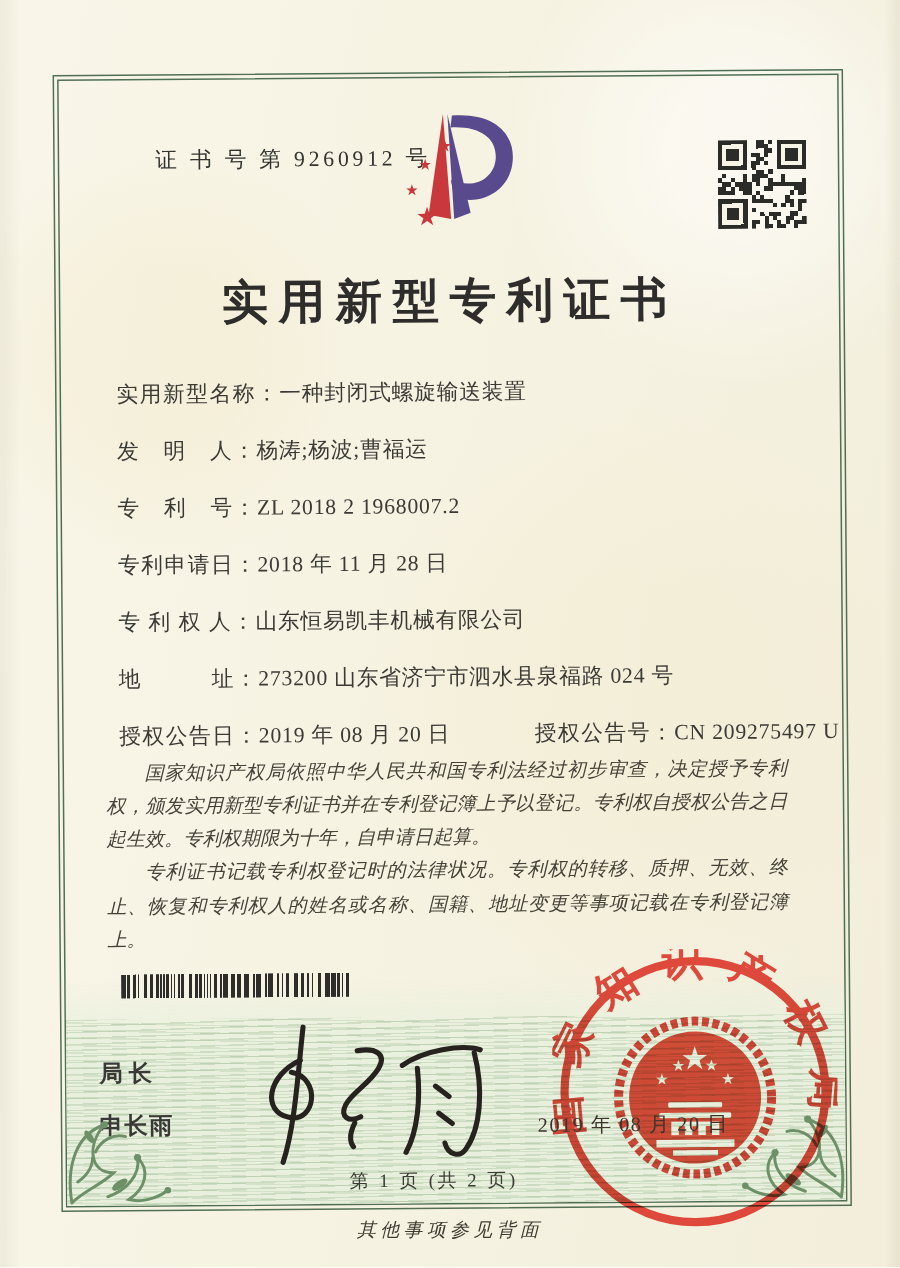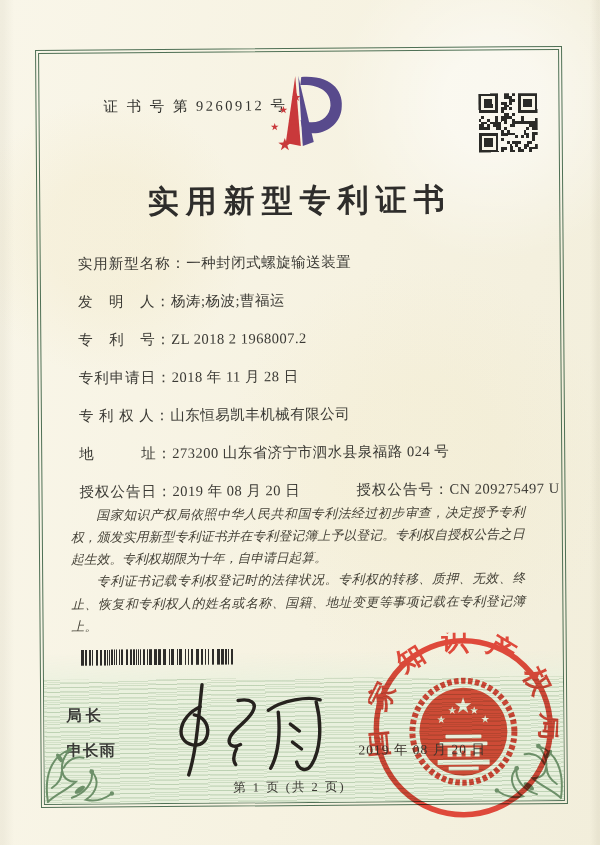--- a/index.html
+++ b/index.html
@@ -365,13 +365,14 @@
       <g fill="#6d9069">
         <circle cx="28" cy="26" r="2.4"></circle>
           <circle cx="50" cy="48" r="2.4"></circle>
           <circle cx="70" cy="70" r="2.2"></circle>
         <ellipse cx="38" cy="66" rx="6" ry="2.6" transform="rotate(-35 38 66)"></ellipse>
         <ellipse cx="18" cy="34" rx="5" ry="2.2" transform="rotate(55 18 34)"></ellipse>
       </g>
     </svg>
   </div>
 
+  <div class="footnote">其他事项参见背面</div>
 </div>
 
 </body></html>

